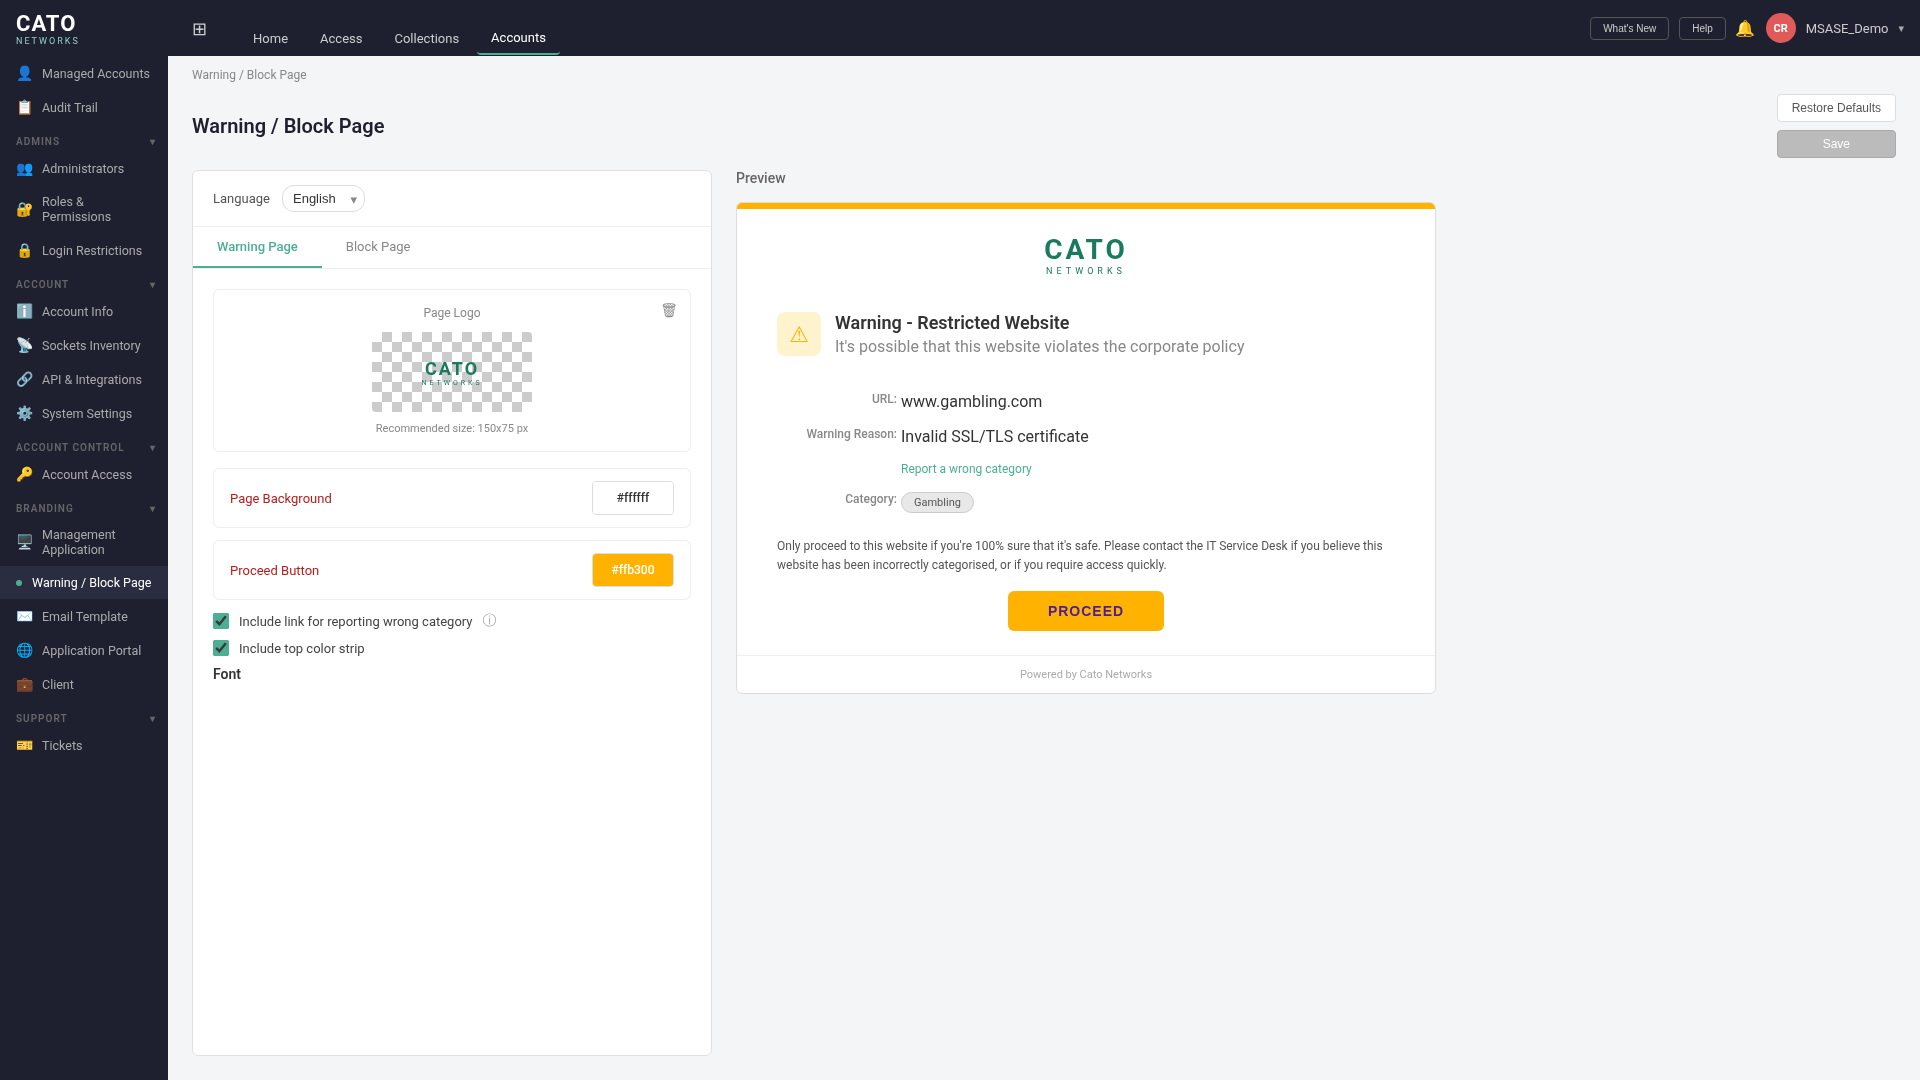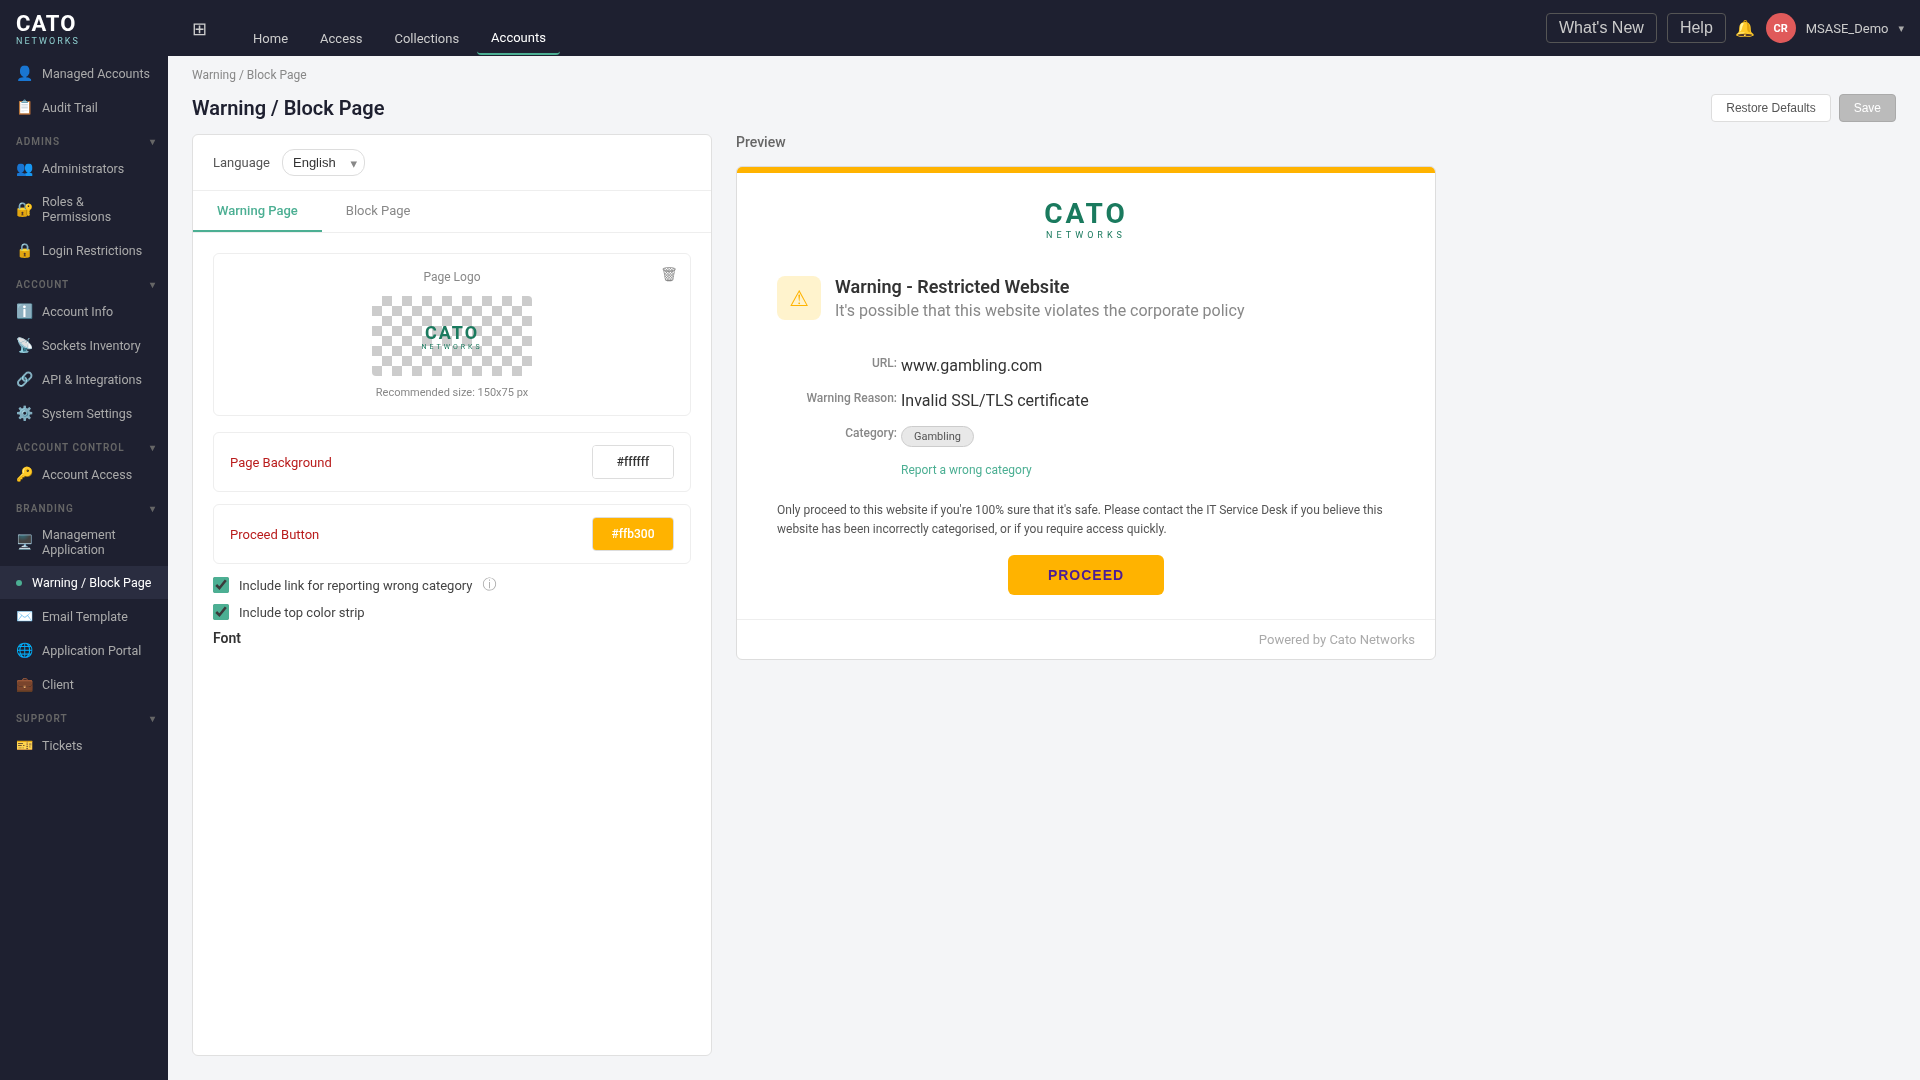--- a/index.html
+++ b/index.html
@@ -11,21 +11,21 @@
     .topbar { height: 56px; background: #1e2030; display: flex; align-items: center; padding: 0 16px; gap: 8px; flex-shrink: 0; }
     .logo-area { display: flex; align-items: center; width: 168px; gap: 8px; }
     .logo-text { color: #fff; font-weight: 700; font-size: 22px; letter-spacing: 1px; }
     .logo-sub { color: #8ecfcf; font-size: 9px; letter-spacing: 2px; }
     .logo-block { display: flex; flex-direction: column; }
     .topbar-nav { display: flex; align-items: center; gap: 4px; flex: 1; padding-left: 16px; margin-top: 21px; }
     .topbar-nav-item { color: #ccc; padding: 8px 14px; border-radius: 4px; cursor: pointer; font-size: 13px; }
     .topbar-nav-item.active { color: #fff; border-bottom: 2px solid #4caf93; }
     .grid-icon { color: #ccc; cursor: pointer; font-size: 18px; margin-right: 8px; }
     .topbar-right { display: flex; align-items: center; gap: 10px; margin-left: auto; }
-    .topbar-btn { border: 1px solid #555; background: transparent; color: #ccc; padding: 5px 12px; border-radius: 4px; cursor: pointer; font-size: 16px; }
+    .topbar-btn { border: 1px solid #555; background: transparent; color: #ccc; padding: 5px 12px; border-radius: 4px; cursor: pointer; font-size: 10px; }
     .topbar-avatar { width: 30px; height: 30px; border-radius: 50%; background: #e05a5a; color: #fff; display: flex; align-items: center; justify-content: center; font-size: 11px; font-weight: 700; cursor: pointer; }
     .topbar-username { color: #ccc; font-size: 13px; cursor: pointer; }
     .topbar-bell { color: #ccc; font-size: 16px; cursor: pointer; }
 
     
     .main-layout { display: flex; flex: 1; overflow: hidden; }
 
     
     .sidebar { width: 168px; background: #1e2030; color: #ccc; display: flex; flex-direction: column; overflow-y: auto; flex-shrink: 0; padding-bottom: 16px; }
     .sidebar-section { padding: 12px 0 4px 16px; font-size: 10px; font-weight: 600; color: #666; letter-spacing: 1px; text-transform: uppercase; display: flex; align-items: center; justify-content: space-between; padding-right: 12px; }
@@ -36,21 +36,21 @@
 
     
     .content-area { flex: 1; overflow-y: auto; background: #f4f5f7; display: flex; flex-direction: column; }
 
     
     .breadcrumb { padding: 12px 24px 4px; font-size: 12px; color: #888; }
 
     
     .page-header { display: flex; align-items: center; padding: 8px 24px 12px; }
     .page-title { font-size: 20px; font-weight: 600; color: #1e2030; flex: 1; }
-    .header-actions { display: flex; gap: 8px; }
+    .header-actions { display: flex; gap: 8px; flex-direction: column; }
     .btn-default { background: #fff; border: 1px solid #ddd; color: #555; padding: 6px 14px; border-radius: 4px; cursor: pointer; font-size: 12px; }
     .btn-primary { background: #bbb; border: 1px solid #aaa; color: #fff; padding: 6px 14px; border-radius: 4px; cursor: pointer; font-size: 12px; }
 
     
     .content-panels { display: flex; flex: 1; gap: 0; padding: 0 24px 24px; }
 
     
     .settings-panel { width: 520px; background: #fff; border-radius: 6px; border: 1px solid #e0e0e0; overflow: hidden; flex-shrink: 0; }
 
     
@@ -112,21 +112,21 @@
     .warning-title { font-size: 18px; font-weight: 600; color: #333; margin-bottom: 4px; }
     .warning-subtitle { font-size: 16px; color: #888; }
     .warning-details { padding: 8px 40px 16px; }
     .detail-row { display: flex; align-items: flex-start; padding: 8px 0; gap: 4px; }
     .detail-label { width: 120px; font-size: 12px; color: #888; font-weight: 500; text-align: right; flex-shrink: 0; }
     .detail-value { font-size: 16px; color: #333; }
     .category-badge { background: #e8e8e8; border: 1px solid #ccc; padding: 3px 12px; border-radius: 12px; font-size: 11px; color: #555; }
     .report-link { font-size: 12px; color: #4caf93; cursor: pointer; }
     .warning-text { padding: 0 40px 16px; font-size: 12px; color: #555; line-height: 1.6; }
     .proceed-btn { display: block; margin: 0 auto 24px; background: #ffb300; color: #4c1d95; border: none; padding: 12px 40px; border-radius: 6px; font-size: 14px; font-weight: 600; letter-spacing: 1px; cursor: pointer; }
-    .preview-footer { text-align: right; padding: 12px 20px; font-size: 13px; color: #aaa; border-top: 1px solid #eee; }
+    .preview-footer { text-align: center; padding: 12px 20px; font-size: 11px; color: #aaa; border-top: 1px solid #eee; }
 
     
     ::-webkit-scrollbar { width: 6px; }
     ::-webkit-scrollbar-track { background: transparent; }
     ::-webkit-scrollbar-thumb { background: #555; border-radius: 3px; }
   </style>
 </head>
 <body>
 
 <div class="app-wrapper">
@@ -347,26 +347,26 @@
             <div class="warning-details">
               <div class="detail-row">
                 <span class="detail-label">URL:</span>
                 <span class="detail-value">www.gambling.com</span>
               </div>
               <div class="detail-row">
                 <span class="detail-label">Warning Reason:</span>
                 <span class="detail-value">Invalid SSL/TLS certificate</span>
               </div>
               <div class="detail-row">
+                <span class="detail-label"></span>
+                <span class="report-link">Report a wrong category</span>
+              </div>
+              <div class="detail-row">
                 <span class="detail-label">Category:</span>
                 <span class="category-badge">Gambling</span>
-              </div>
-              <div class="detail-row">
-                <span class="detail-label"></span>
-                <span class="report-link">Report a wrong category</span>
               </div>
             </div>
 
             <div class="warning-text">Only proceed to this website if you're 100% sure that it's safe. Please contact the IT Service Desk if you believe this website has been incorrectly categorised, or if you require access quickly.</div>
 
             <button class="proceed-btn">PROCEED</button>
 
             <div class="preview-footer">Powered by Cato Networks</div>
           </div>
         </div>

